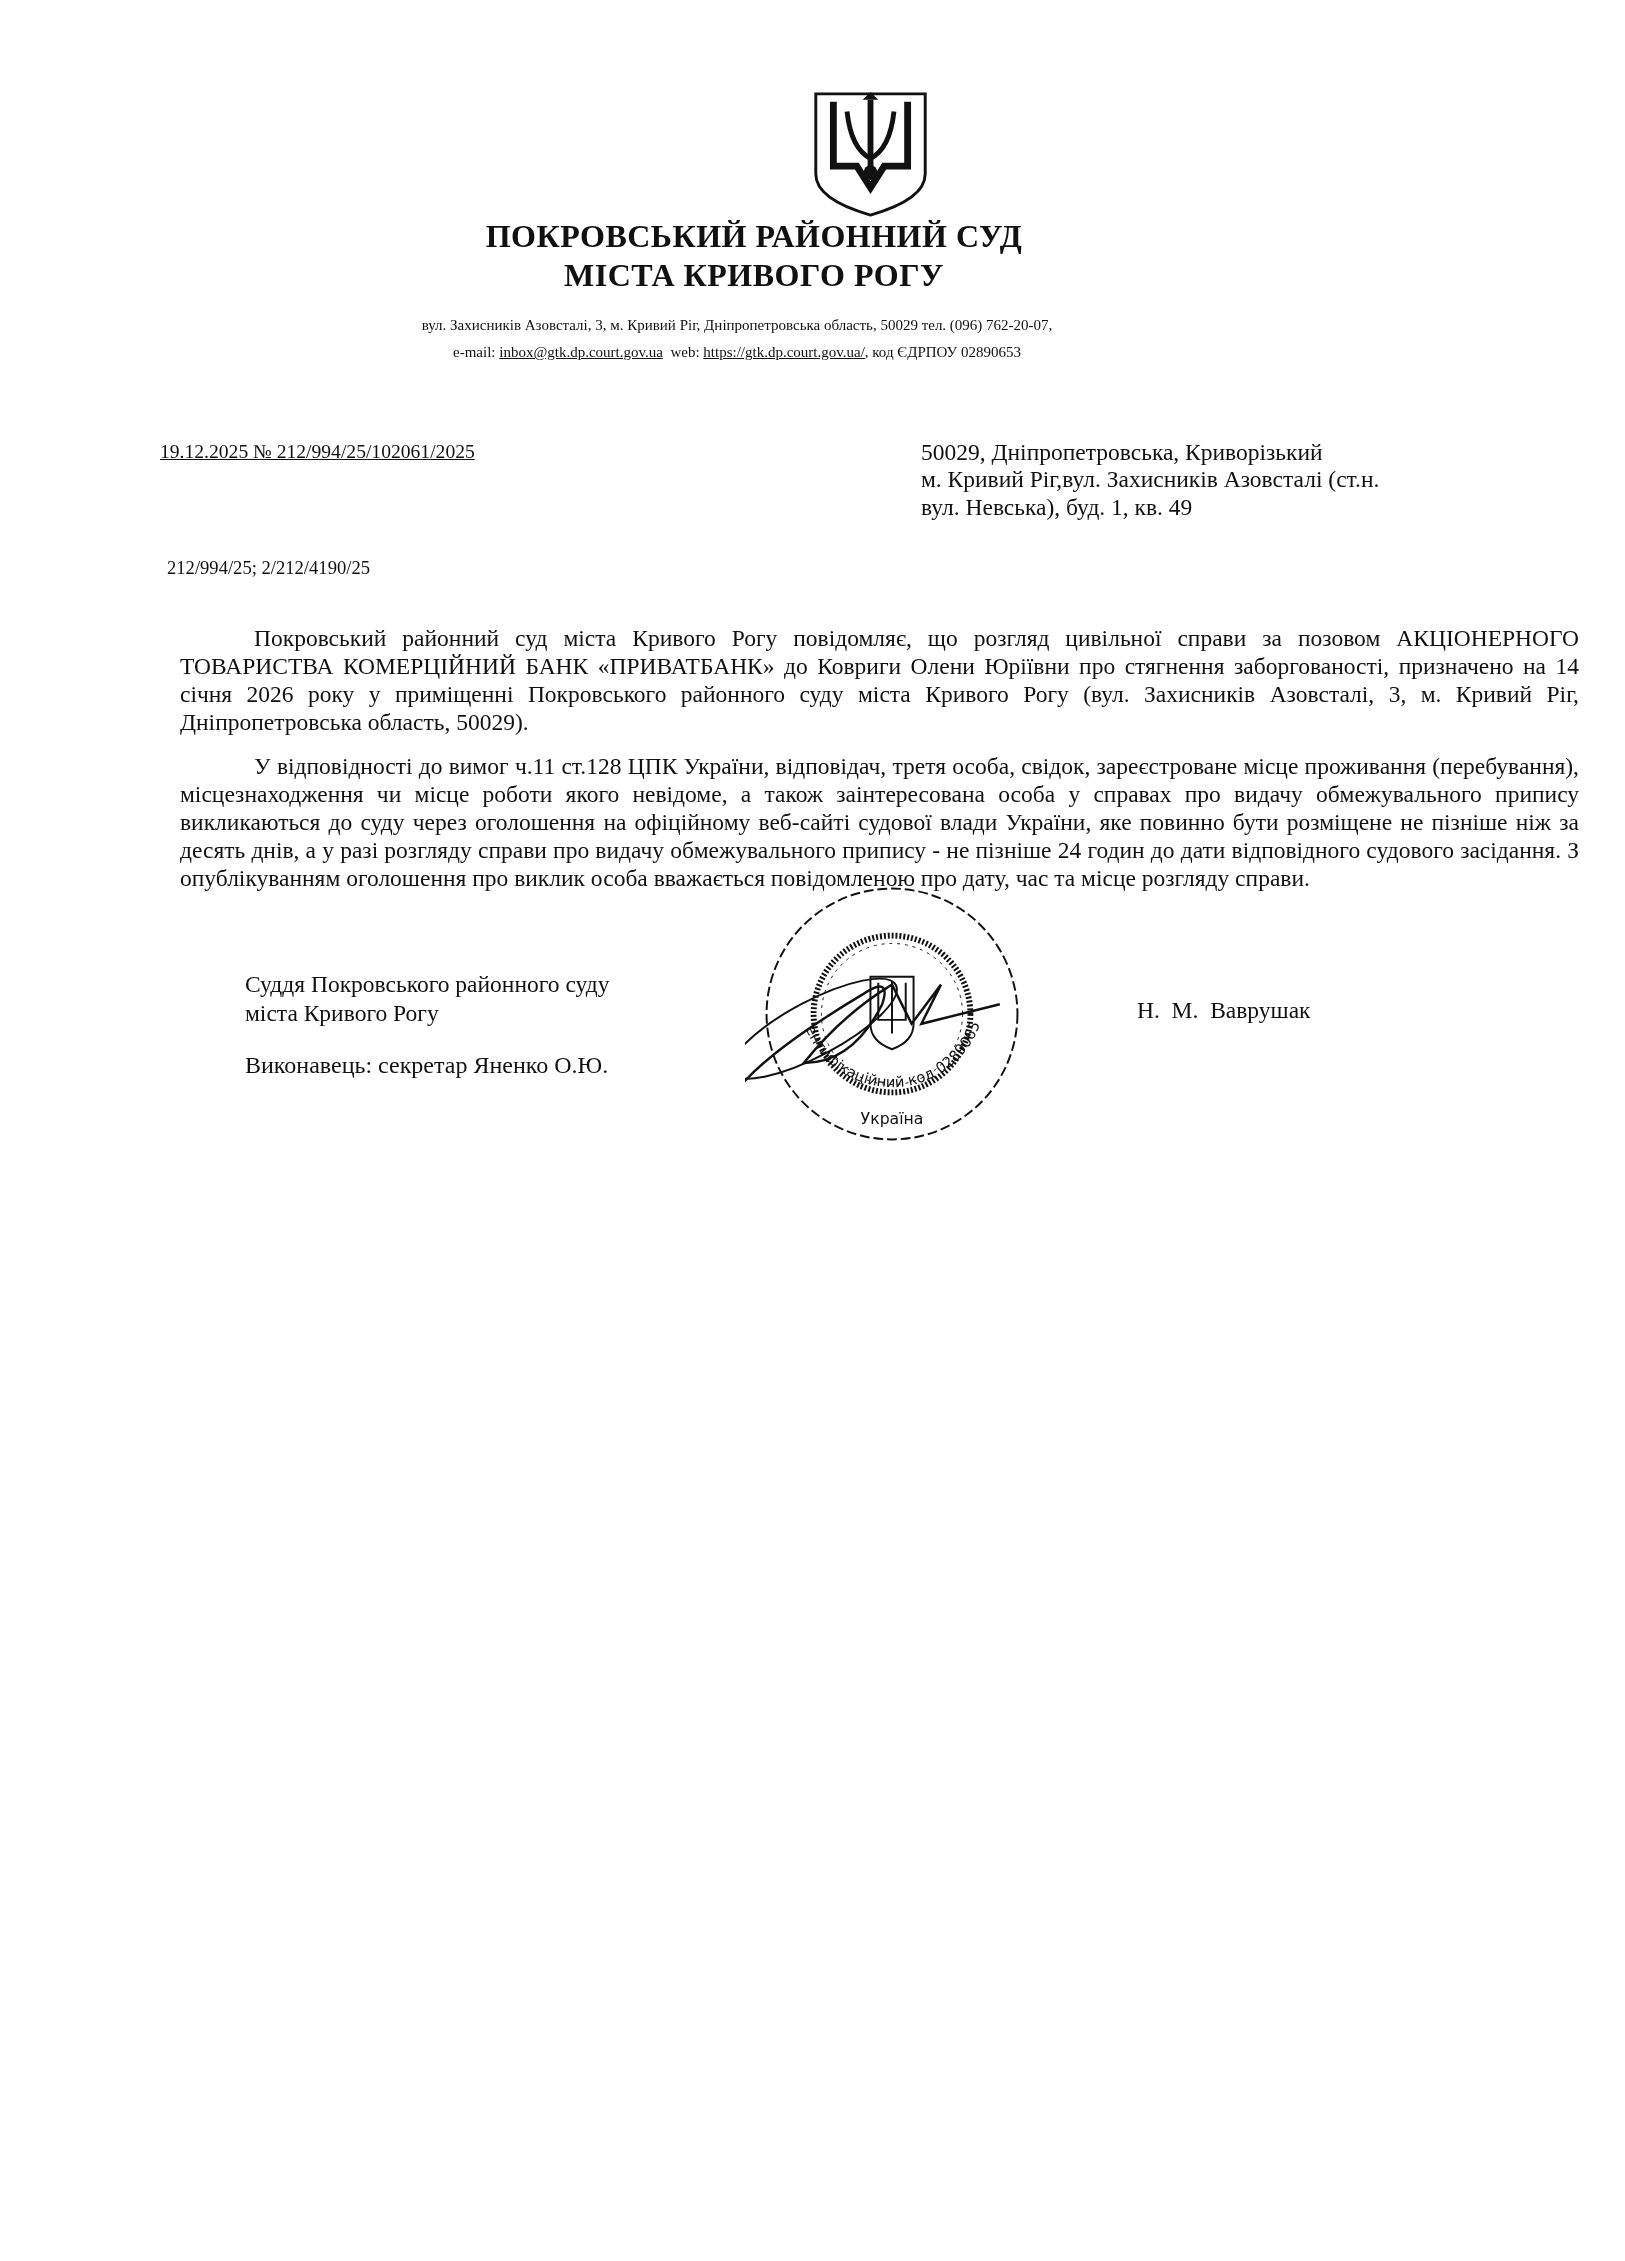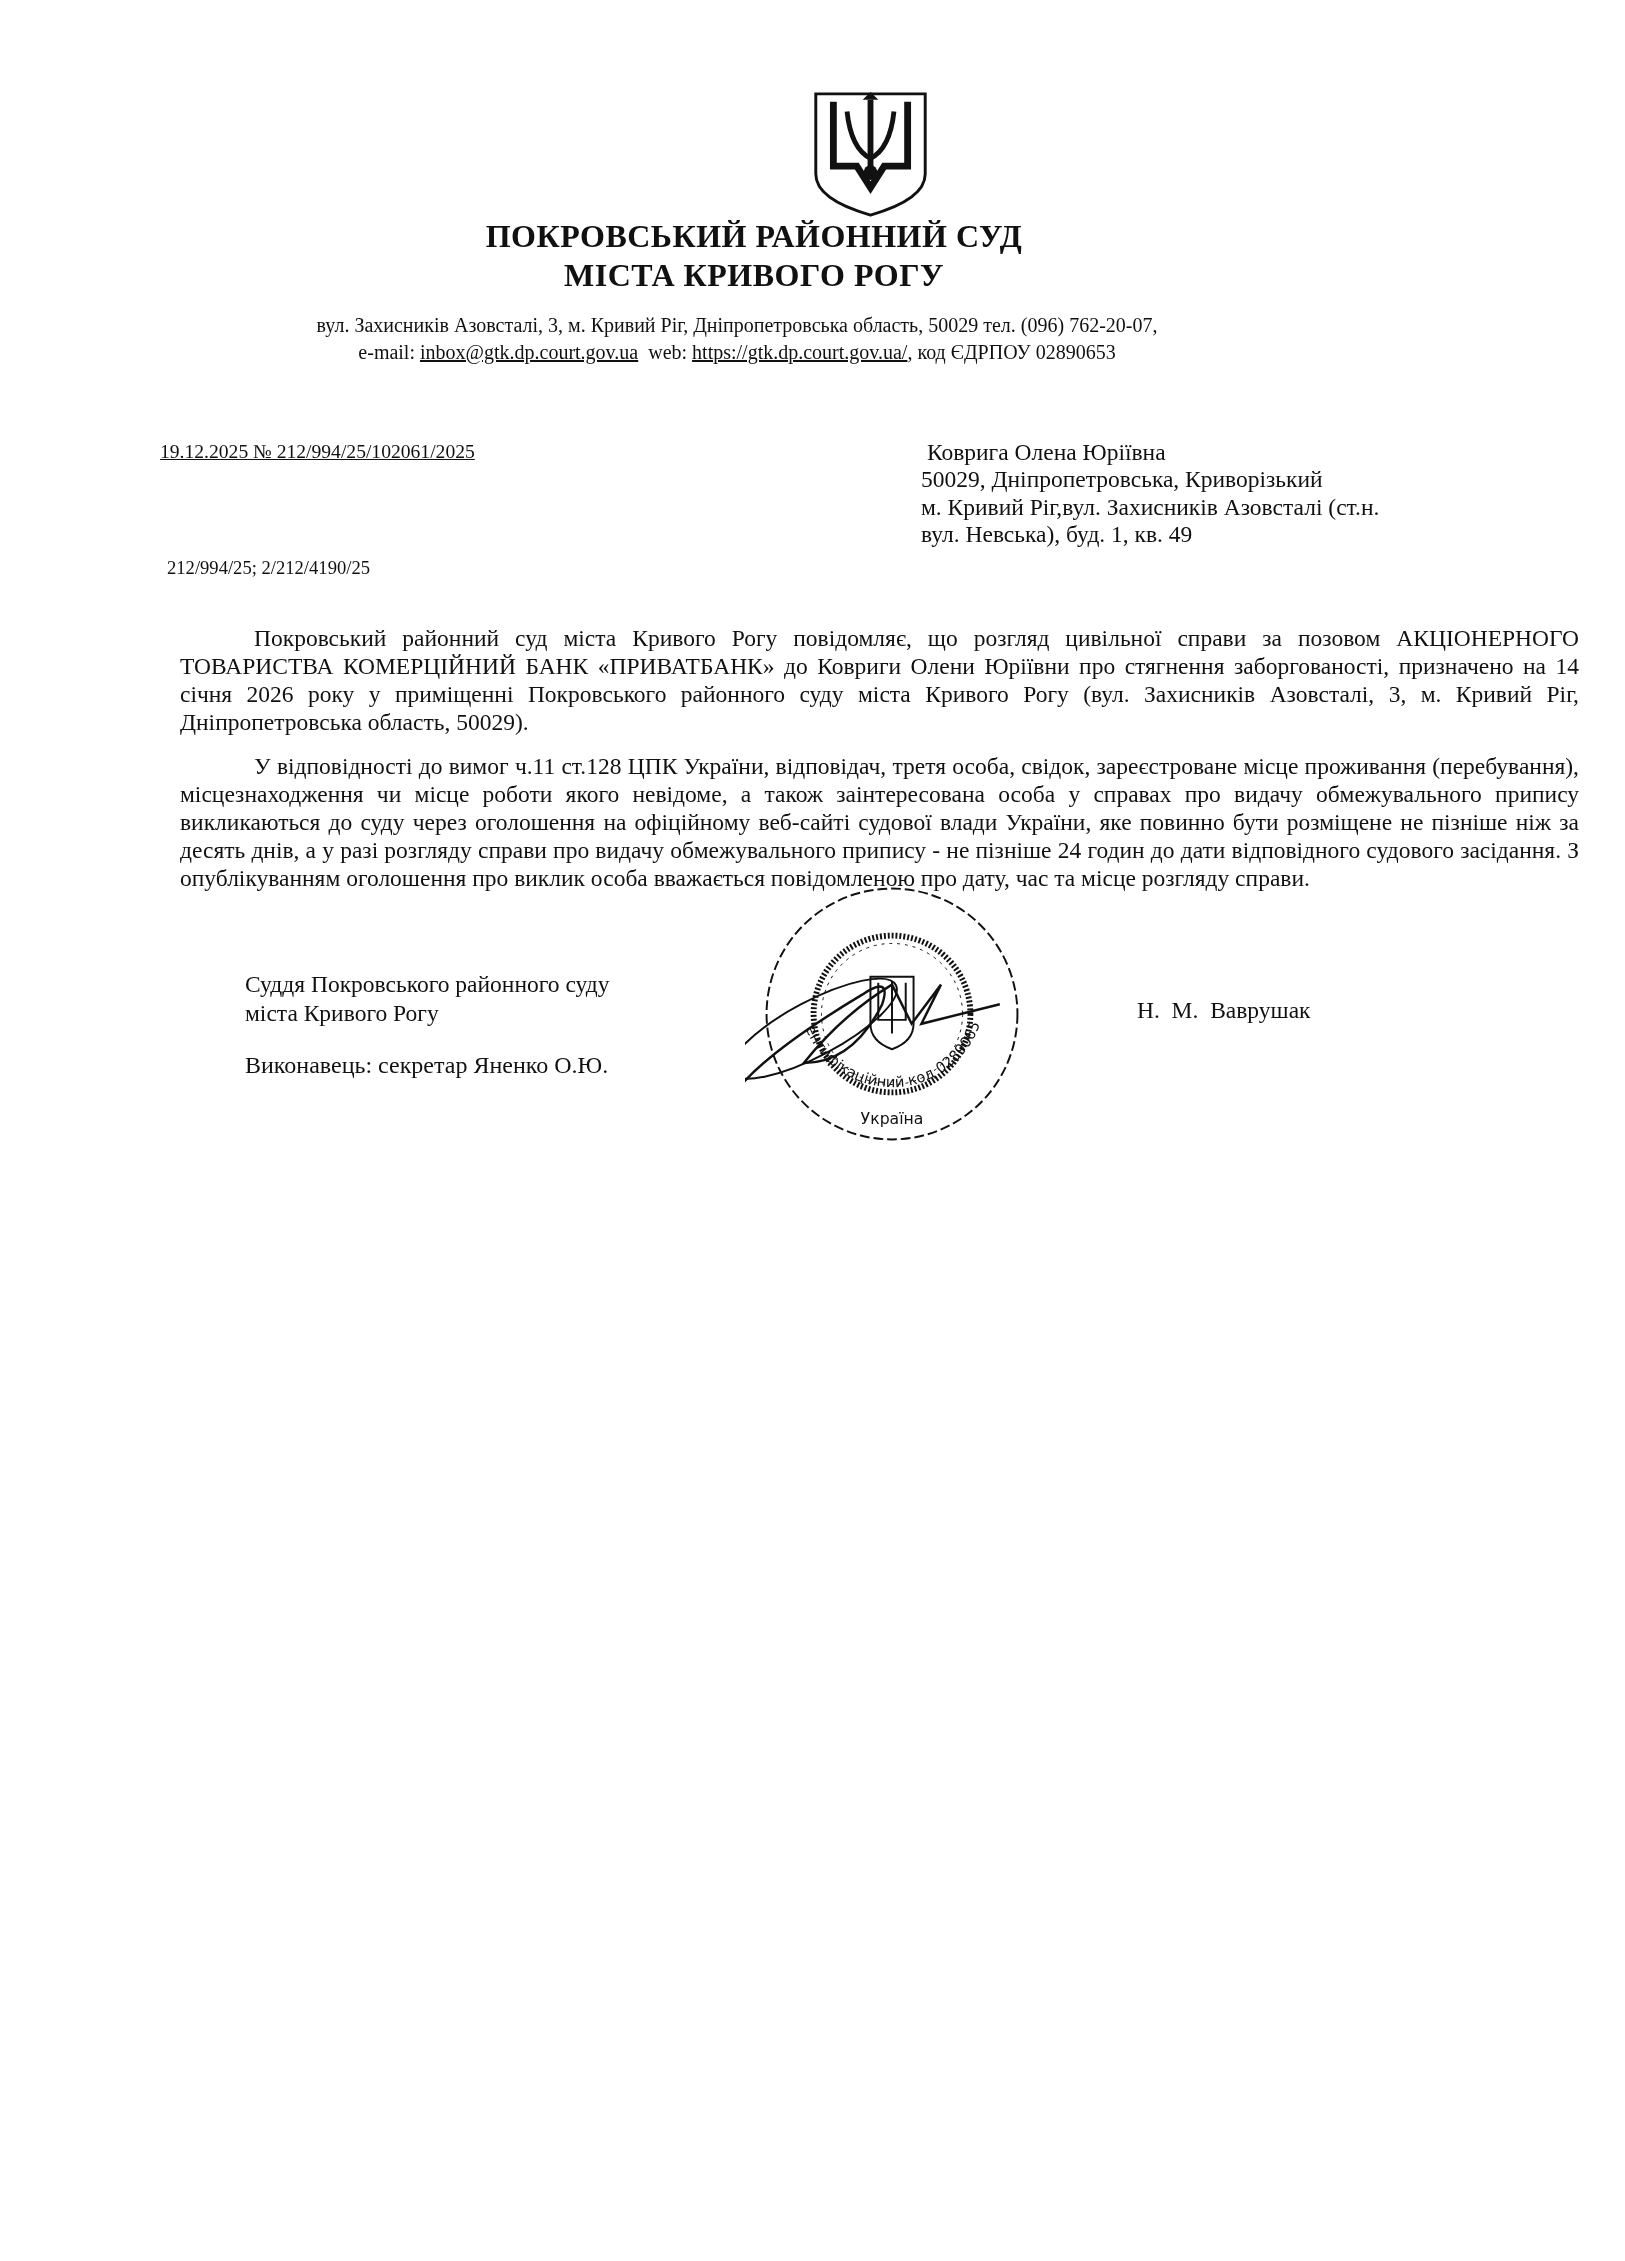--- a/index.html
+++ b/index.html
@@ -3,21 +3,21 @@
   <meta charset="utf-8">
   <style>
     html, body { margin: 0; padding: 0; background: #ffffff; }
     body { width: 1625px; height: 2261px; position: relative; overflow: hidden;
       font-family: "Liberation Serif", "DejaVu Serif", serif; color: #111; }
     .abs { position: absolute; }
     .crest { left: 802px; top: 90px; width: 137px; height: 127px; }
     .title { left: 0; width: 1508px; text-align: center; font-weight: bold; font-size: 32px; letter-spacing: 0.5px; }
     .t1 { top: 218px; }
     .t2 { top: 257px; }
-    .addr { left: 0; width: 1474px; text-align: center; font-size: 20px; line-height: 27.4px; top: 312px; }
+    .addr { left: 0; width: 1474px; text-align: center; font-size: 15px; line-height: 27.4px; top: 312px; }
     .addr u { text-decoration: underline; }
     .ref { left: 160px; top: 441px; font-size: 19.6px; text-decoration: underline; }
     .case { left: 167px; top: 557px; font-size: 18.6px; }
     .recipient { left: 921px; top: 439px; font-size: 23.5px; line-height: 27.4px; width: 667px; }
     .recipient div { white-space: nowrap; }
     .body { left: 164px; top: 608px; width: 1431px; font-size: 23.5px; line-height: 28px; text-align: justify; }
     .body p { margin: 16px; text-indent: 74px; }
     .sig-left { left: 245px; top: 970px; font-size: 23.5px; line-height: 29px; }
     .sig-name { left: 1137px; top: 997px; font-size: 23.5px; word-spacing: 5.9px; }
     .executor { left: 245px; top: 1052px; font-size: 24px; }
@@ -44,21 +44,20 @@
   <div>вул. Захисників Азовсталі, 3, м. Кривий Ріг,  Дніпропетровська область, 50029 тел. (096) 762-20-07,</div>
   <div>
     <span>e-mail: </span><u>inbox@gtk.dp.court.gov.ua</u><span>&nbsp;&nbsp;</span><span>web: </span><u>https://gtk.dp.court.gov.ua/</u><span>, код ЄДРПОУ 02890653</span>
   </div>
 </div>
 
 <div class="abs ref">19.12.2025 №  212/994/25/102061/2025</div>
 <div class="abs case">212/994/25; 2/212/4190/25</div>
 
 <div class="abs recipient">
-  <div style="padding-left:5.9px">Коврига Олена Юріївна</div>
   <div>50029,  Дніпропетровська,  Криворізький</div>
   <div>м. Кривий Ріг,вул. Захисників Азовсталі (ст.н.</div>
   <div>вул. Невська), буд. 1, кв. 49</div>
 </div>
 
 <div class="abs body">
   <p>Покровський районний суд міста Кривого Рогу  повідомляє, що розгляд цивільної справи за позовом АКЦІОНЕРНОГО ТОВАРИСТВА КОМЕРЦІЙНИЙ БАНК «ПРИВАТБАНК» до Ковриги Олени Юріївни про стягнення заборгованості, призначено  на 14 січня  2026 року  у приміщенні Покровського районного суду міста Кривого Рогу (вул. Захисників Азовсталі, 3, м. Кривий Ріг, Дніпропетровська область, 50029).</p>
   <p>У відповідності до вимог ч.11 ст.128 ЦПК України, відповідач, третя особа, свідок, зареєстроване місце проживання (перебування), місцезнаходження чи місце роботи якого невідоме, а також заінтересована особа у справах про видачу обмежувального припису викликаються до суду через оголошення на офіційному веб-сайті судової влади України, яке повинно бути розміщене не пізніше ніж за десять днів, а у разі розгляду справи про видачу обмежувального припису - не пізніше 24 годин до дати відповідного судового засідання. З опублікуванням оголошення про виклик особа вважається повідомленою про дату, час та місце розгляду справи.</p>
 </div>
 

